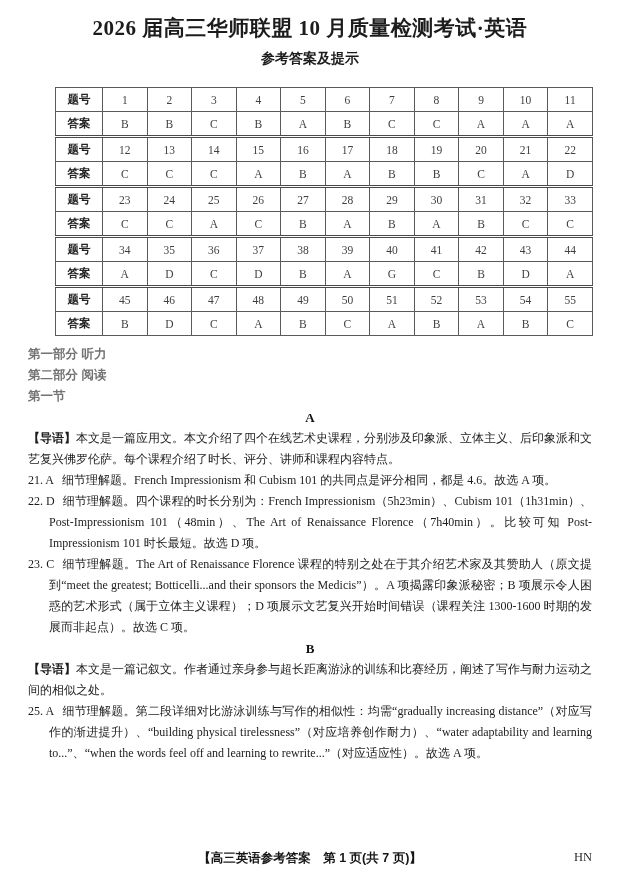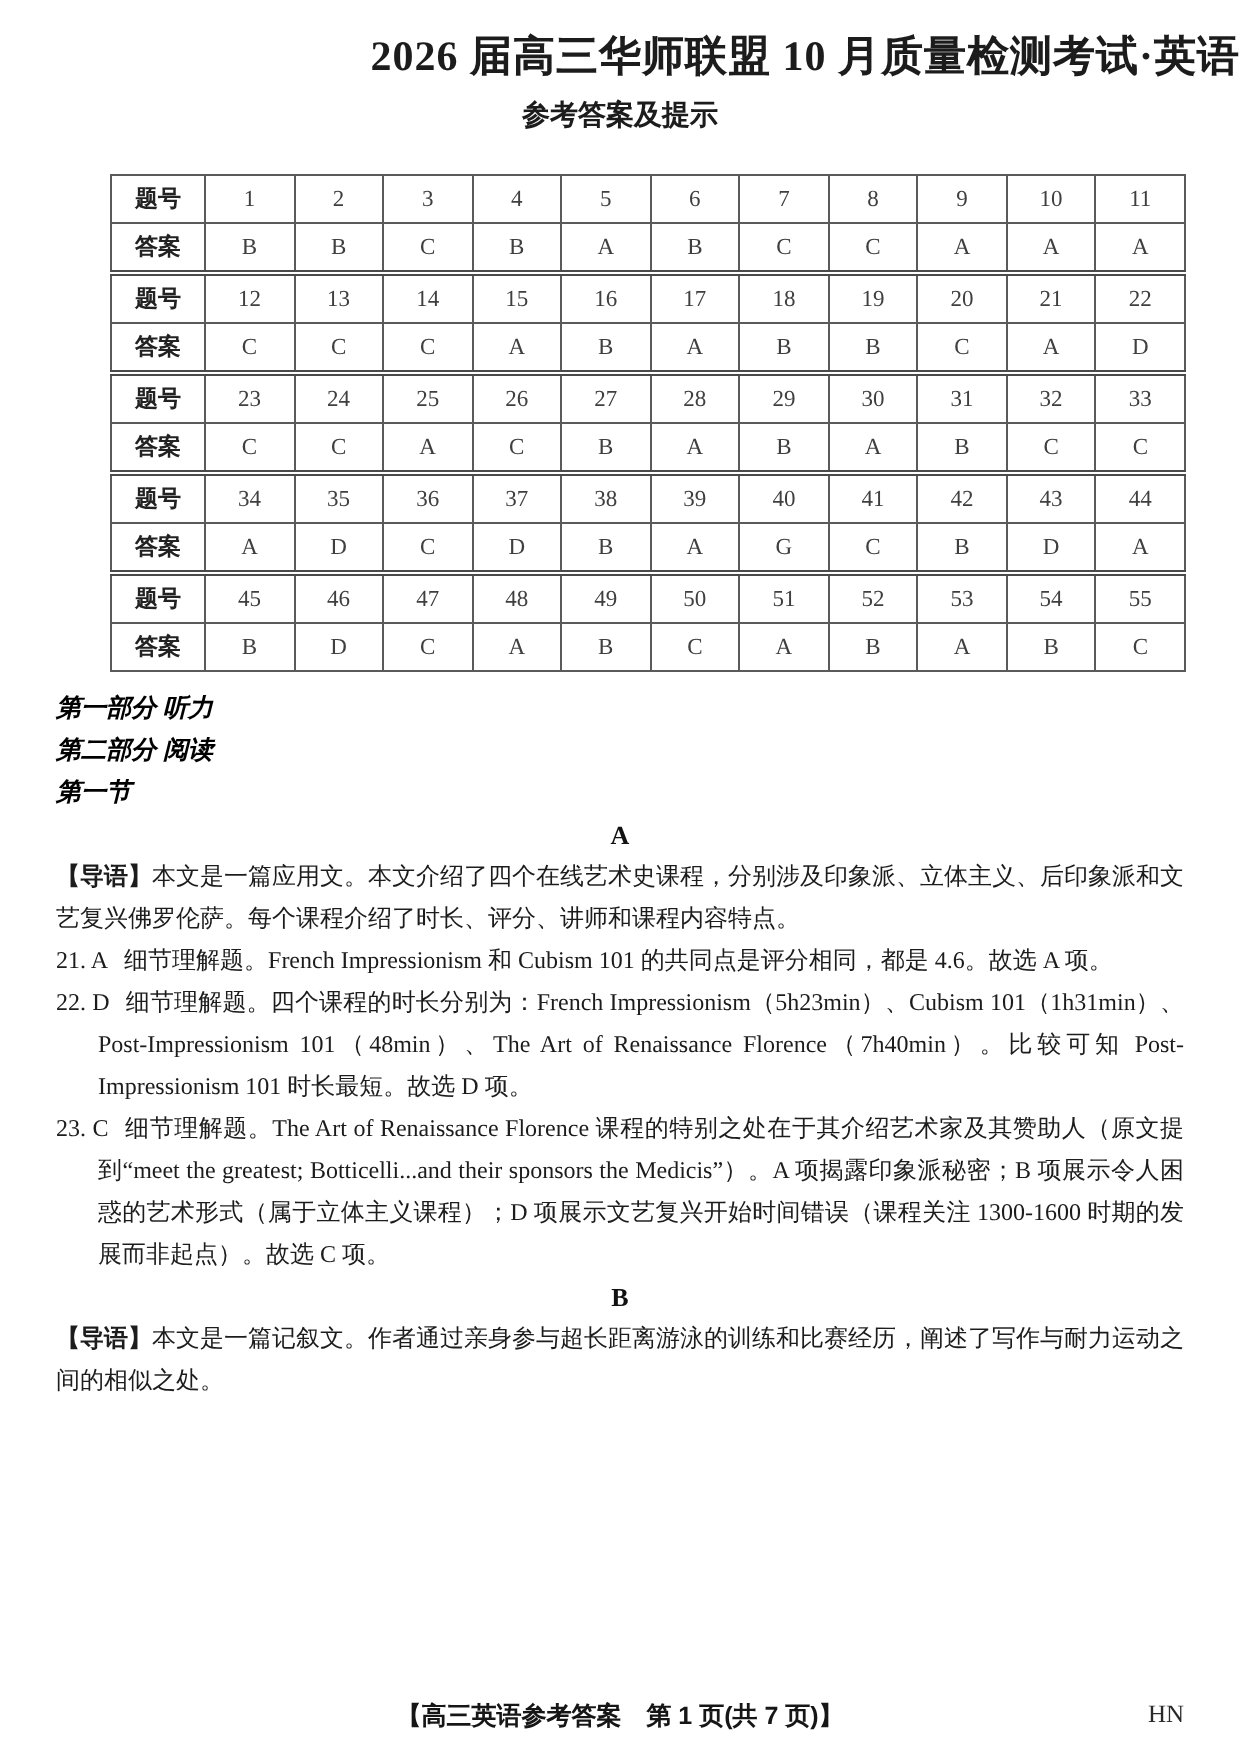--- a/index.html
+++ b/index.html
@@ -10,21 +10,21 @@
     margin: 0 auto;
     background: #ffffff;
     overflow: hidden;
     font-family: "Liberation Serif", "DejaVu Serif", serif;
     color: #1c1c1c;
     box-sizing: border-box;
     padding-top: 14px;
   }
   .title {
     margin: 0;
-    text-align: right;
+    text-align: center;
     font-size: 21px;
     line-height: 28px;
     font-weight: bold;
     letter-spacing: 0.5px;
   }
   .subtitle {
     margin: 5px 0 0;
     text-align: center;
     font-size: 14px;
     line-height: 23px;
@@ -60,22 +60,21 @@
   .content {
     margin: 8px 28px 0;
     font-size: 12px;
     line-height: 21px;
   }
   .sec-h {
     margin: 0;
     font-family: "Liberation Sans", "DejaVu Sans", sans-serif;
     font-weight: bold;
     font-size: 12.5px;
-    color: #000000;
-    font-style: italic;
+    color: #737373;
   }
   .listening {
     margin: 0;
     white-space: pre;
     font-size: 12.5px;
     color: #2a2a2a;
   }
   .passage-h {
     margin: 0;
     text-align: center;
@@ -288,20 +287,21 @@
     <p class="passage-h">A</p>
     <p class="lead"><span class="lead-label">【导语】</span><span>本文是一篇应用文。本文介绍了四个在线艺术史课程，分别涉及印象派、立体主义、后印象派和文艺复兴佛罗伦萨。每个课程介绍了时长、评分、讲师和课程内容特点。</span></p>
 
     <p class="item"><span class="ilabel">21. A</span><span>细节理解题。French Impressionism 和 Cubism 101 的共同点是评分相同，都是 4.6。故选 A 项。</span></p>
     <p class="item"><span class="ilabel">22. D</span><span>细节理解题。四个课程的时长分别为：French Impressionism（5h23min）、Cubism 101（1h31min）、Post-Impressionism 101（48min）、The Art of Renaissance Florence（7h40min）。比较可知 Post-Impressionism 101 时长最短。故选 D 项。</span></p>
     <p class="item"><span class="ilabel">23. C</span><span>细节理解题。The Art of Renaissance Florence 课程的特别之处在于其介绍艺术家及其赞助人（原文提到“meet the greatest; Botticelli...and their sponsors the Medicis”）。A 项揭露印象派秘密；B 项展示令人困惑的艺术形式（属于立体主义课程）；D 项展示文艺复兴开始时间错误（课程关注 1300-1600 时期的发展而非起点）。故选 C 项。</span></p>
 
     <p class="passage-h">B</p>
     <p class="lead"><span class="lead-label">【导语】</span><span>本文是一篇记叙文。作者通过亲身参与超长距离游泳的训练和比赛经历，阐述了写作与耐力运动之间的相似之处。</span></p>
 
+    <p class="item"><span class="ilabel">25. A</span><span>细节理解题。第二段详细对比游泳训练与写作的相似性：均需“gradually increasing distance”（对应写作的渐进提升）、“building physical tirelessness”（对应培养创作耐力）、“water adaptability and learning to...”、“when the words feel off and learning to rewrite...”（对应适应性）。故选 A 项。</span></p>
   </div>
 
   <div class="footer">
     <span>【高三英语参考答案　第 1 页(共 7 页)】</span>
     <span class="f-right">HN</span>
   </div>
 
 </div>
 
 </body></html>

